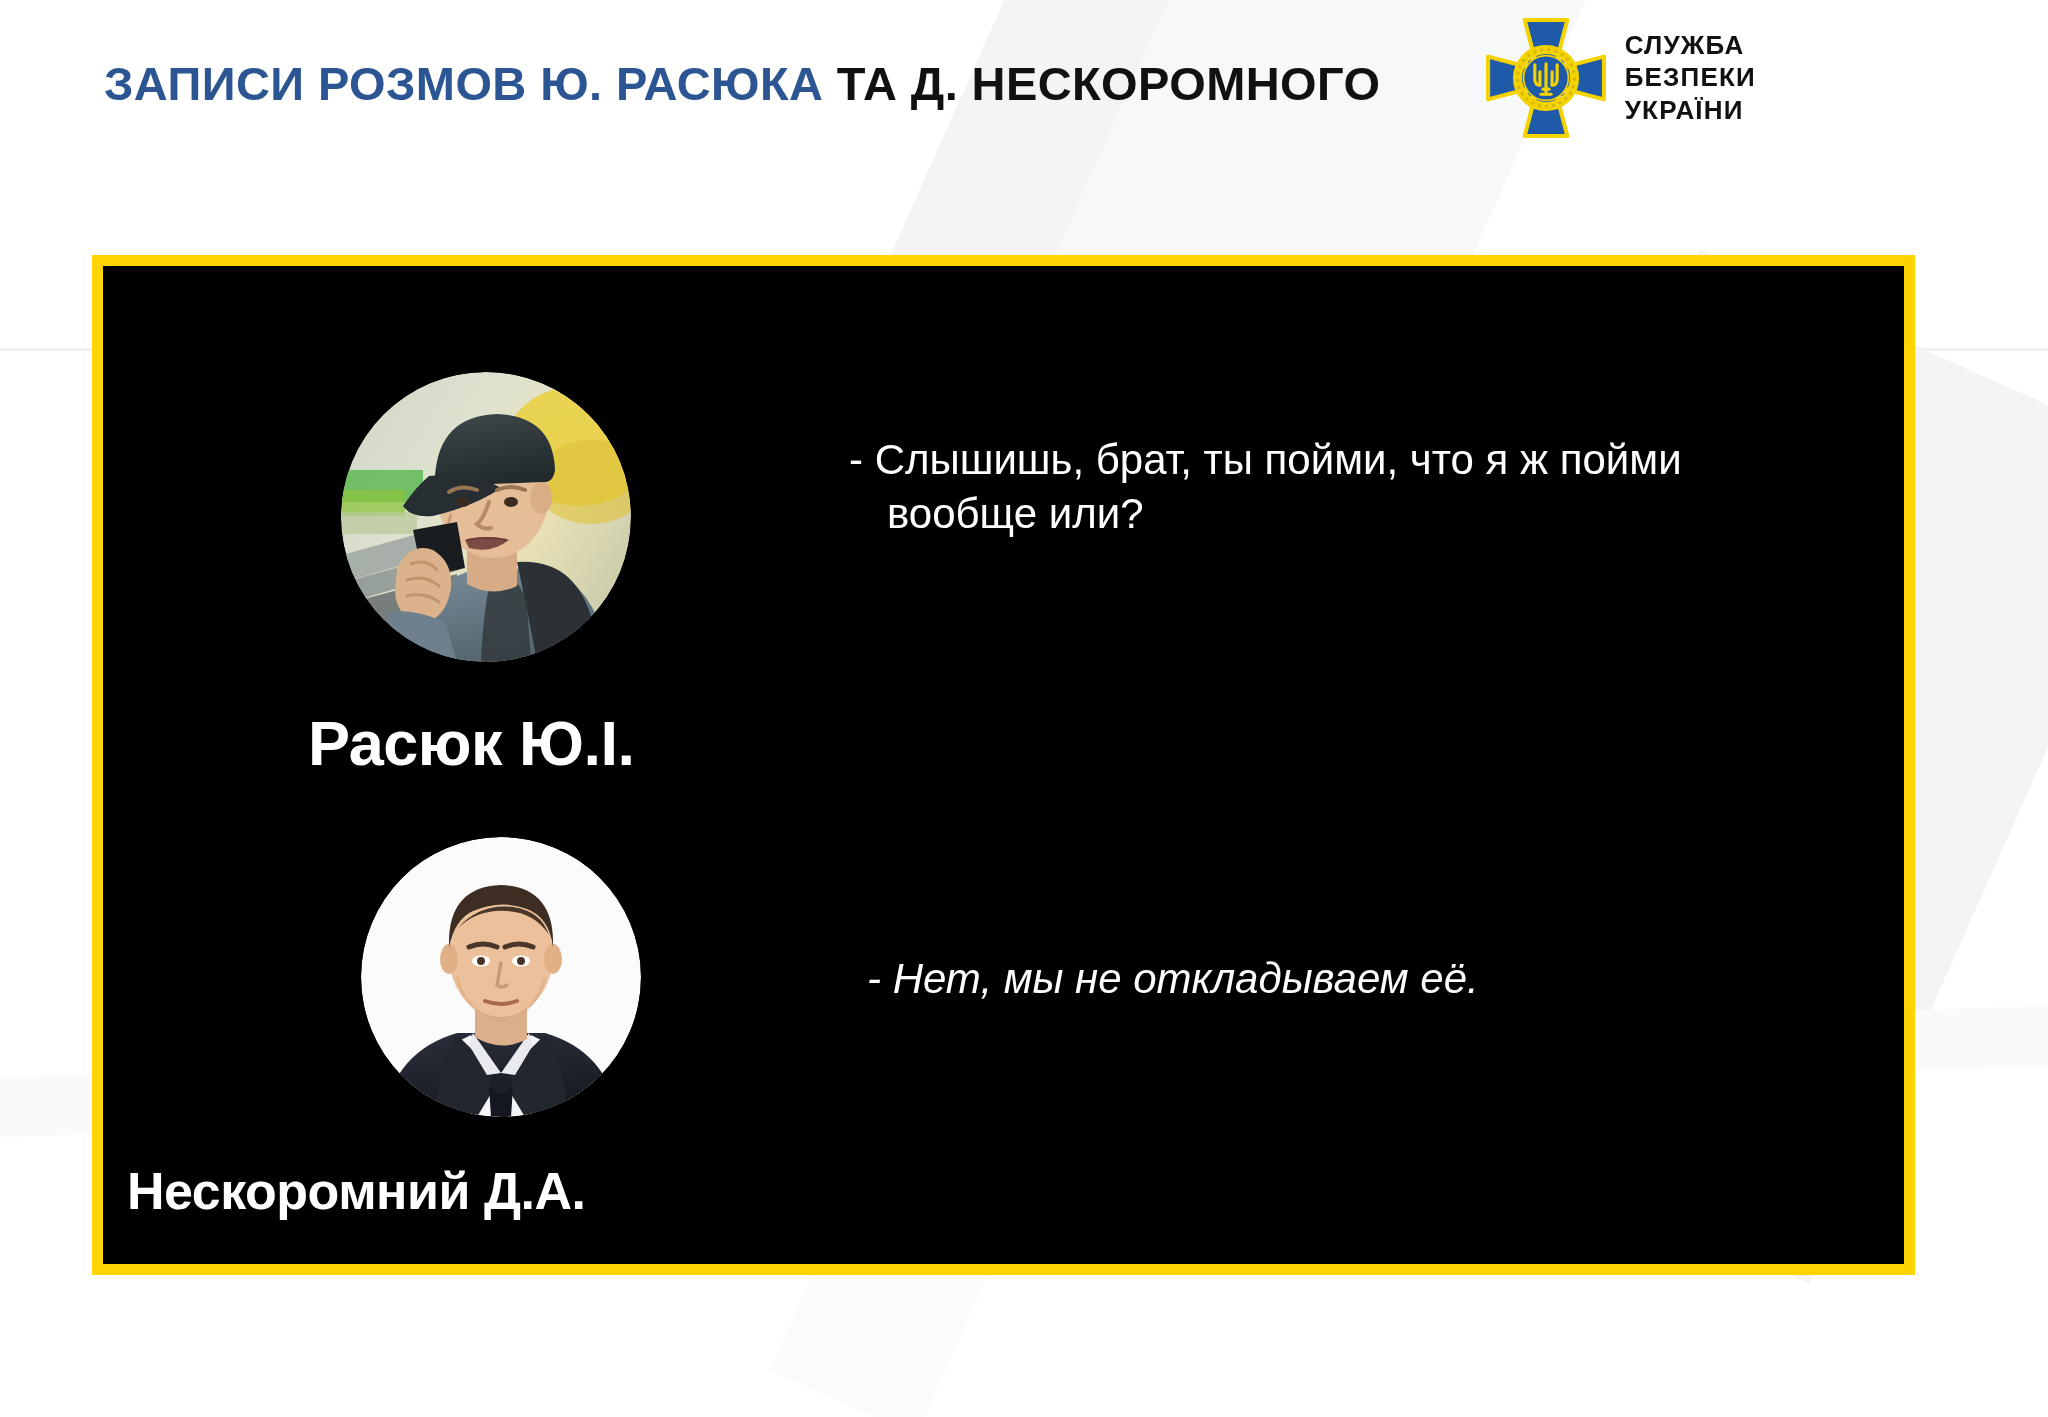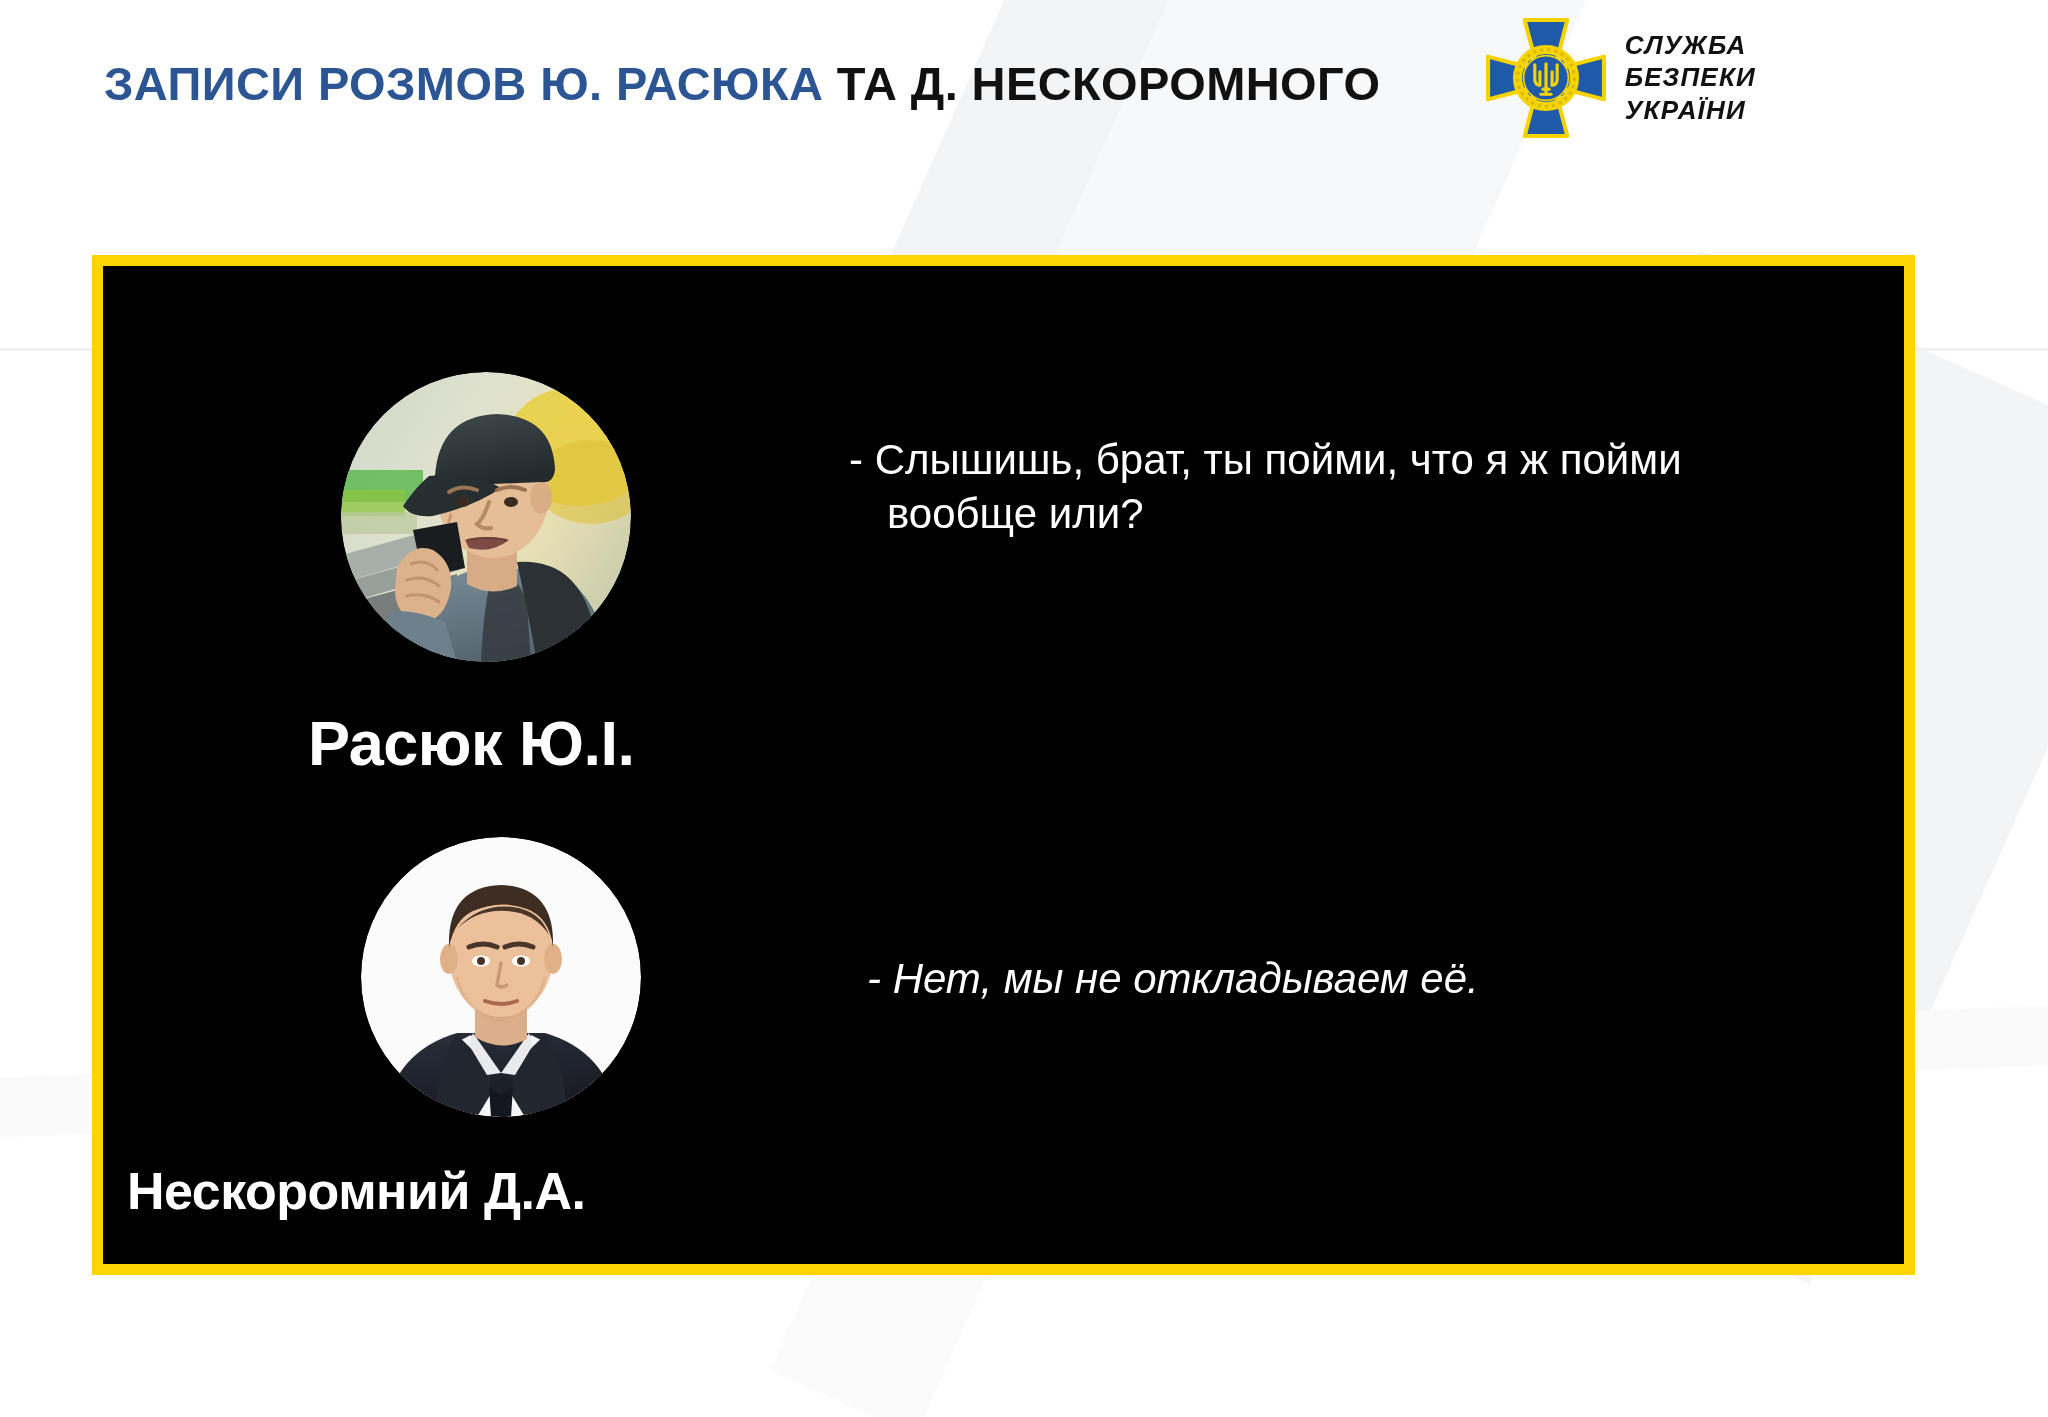--- a/index.html
+++ b/index.html
@@ -100,21 +100,20 @@
   .emblem {
     width: 122px;
     height: 124px;
     display: block;
   }
   .brand-text {
     display: flex;
     flex-direction: column;
     justify-content: flex-start;
     gap: 3px;
-    font-style: italic;
   }
   .brand-line {
     color: #111111;
     font-size: 26px;
     font-weight: bold;
     letter-spacing: 1.2px;
     line-height: 1.12;
     white-space: nowrap;
   }
 

